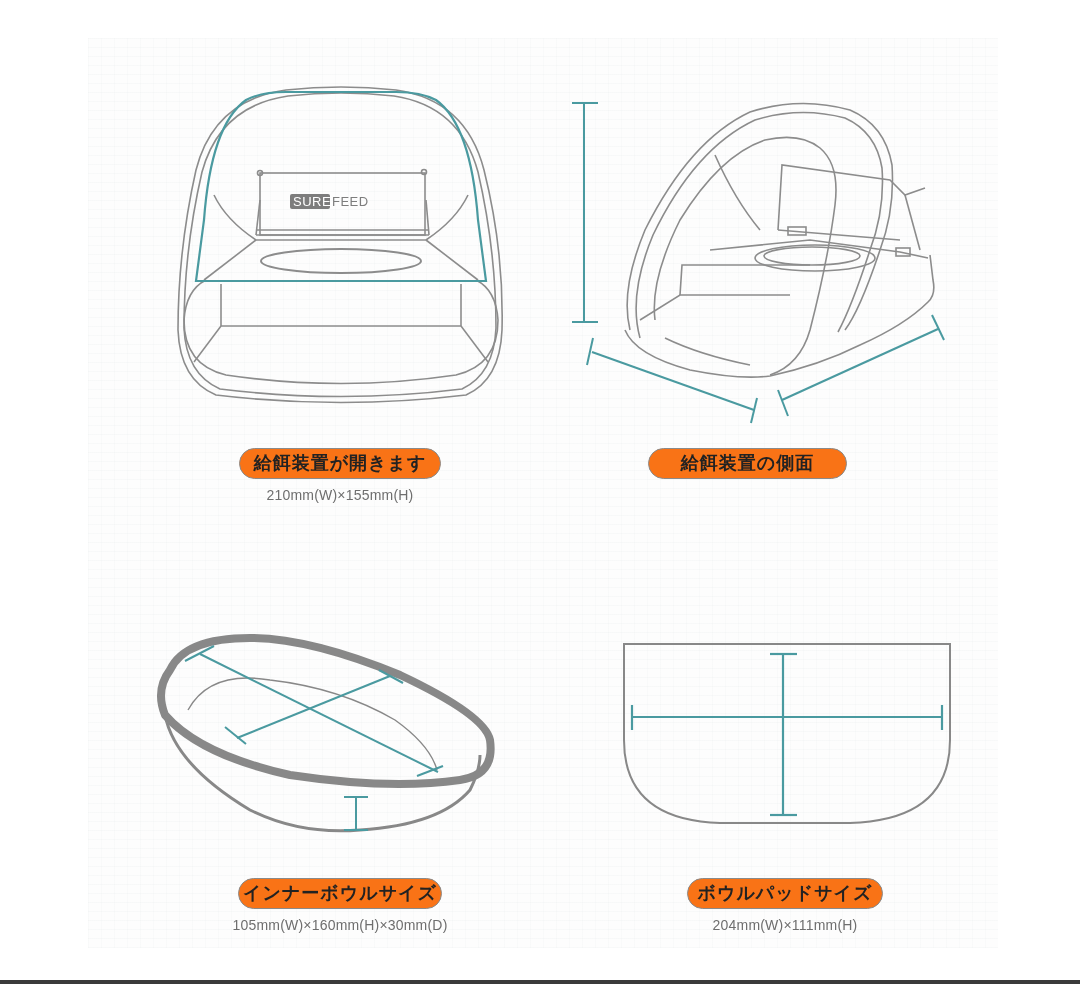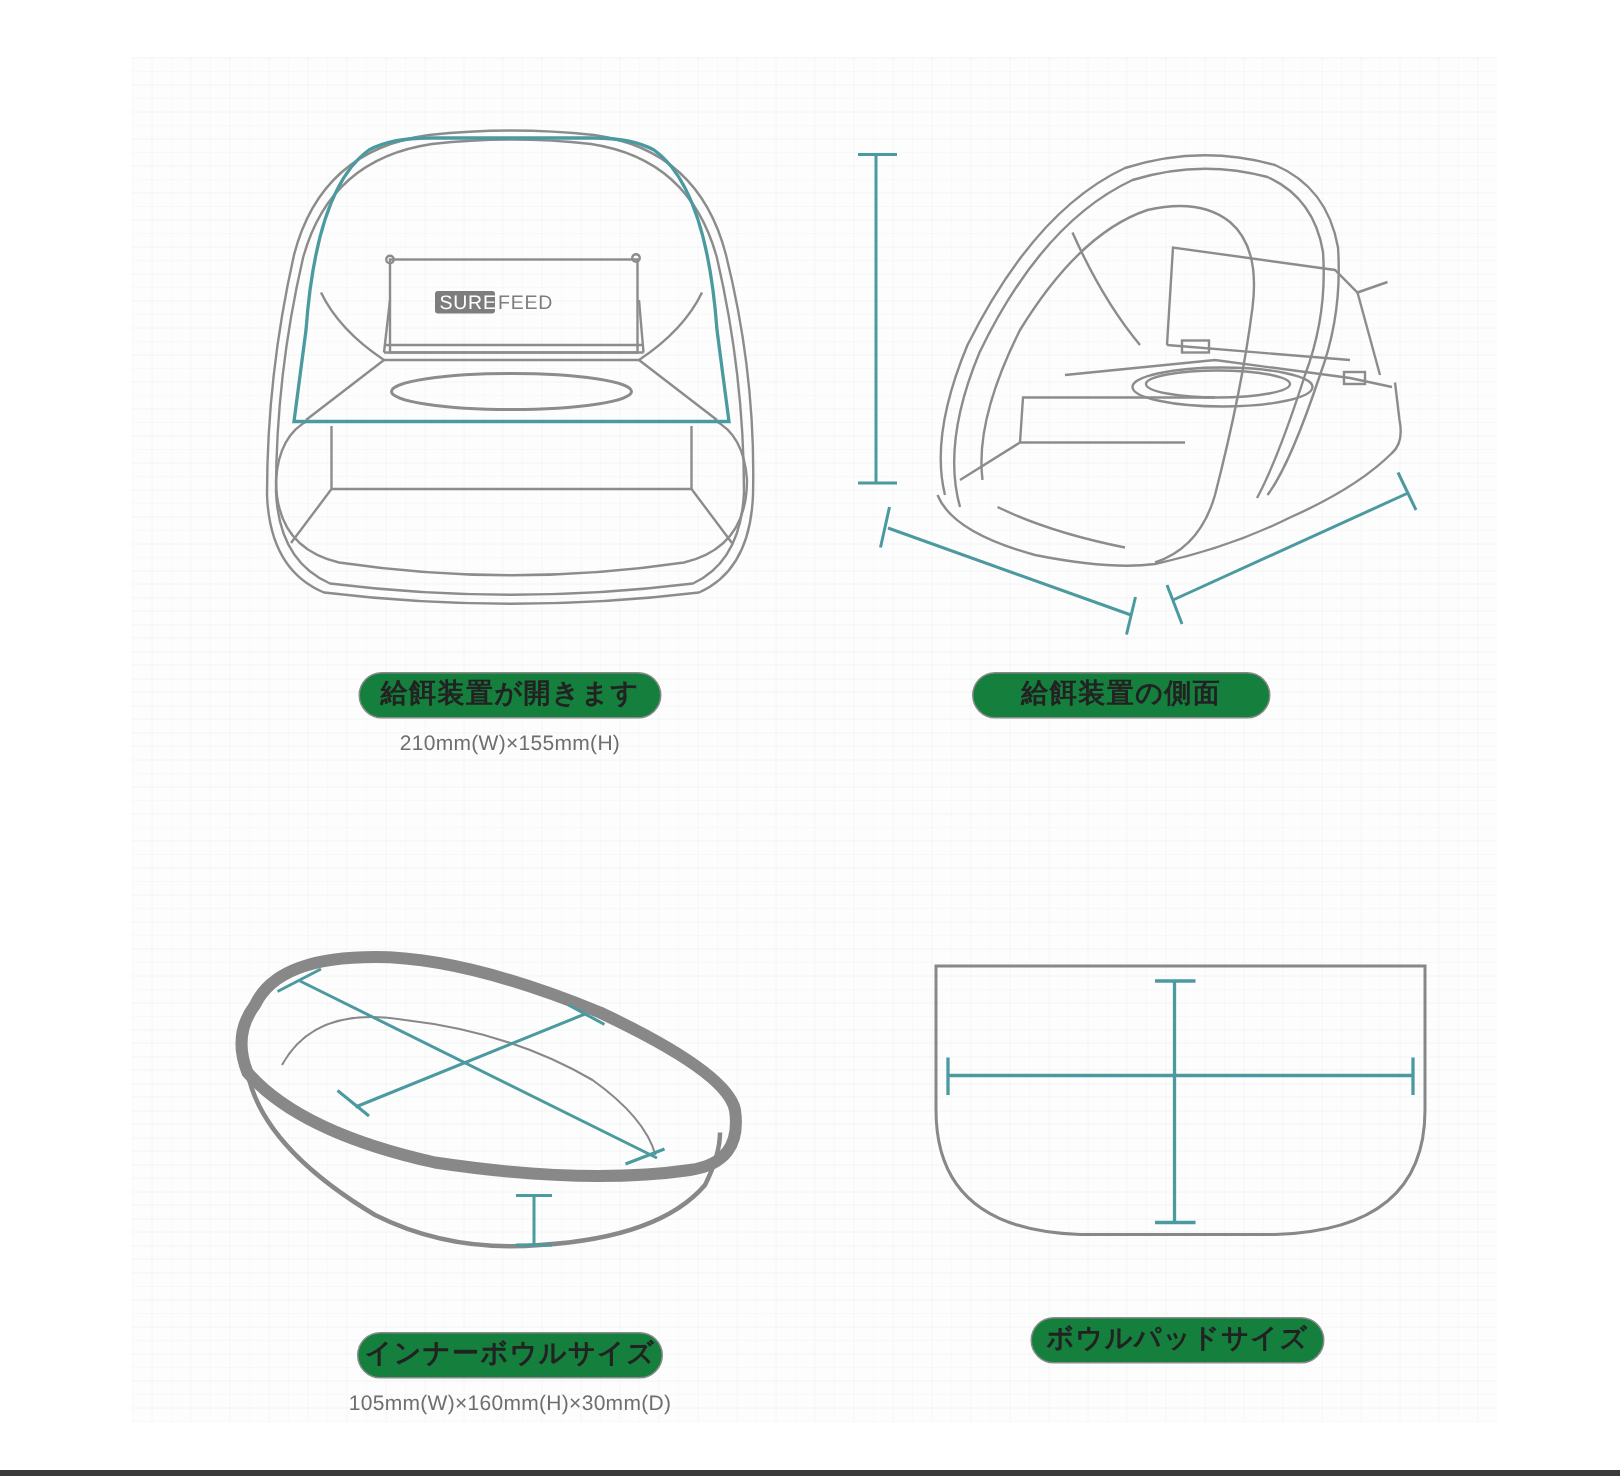--- a/index.html
+++ b/index.html
@@ -20,21 +20,21 @@
   .caption {
     position: absolute; text-align: center;
   }
   .pill {
     display: inline-block;
     border: 1.5px solid #8a8a8a;
     border-radius: 16px;
     padding: 2px 14px 3px;
     font-size: 18px; font-weight: bold; color: #222;
     letter-spacing: 1px;
-    background: #15803d;
+    background: #f97316;
     line-height: 24px;
   }
   .dims {
     display: block; margin-top: 8px;
     font-family: "Liberation Sans", sans-serif;
     font-size: 14px; color: #6e6e6e; letter-spacing: 0.2px;
     white-space: nowrap;
   }
   .bottom-bar {
     position: absolute; left: 0; top: 980px; width: 1080px; height: 4px; background: #3a3a3a;
@@ -151,34 +151,35 @@
       <line x1="97" y1="108" x2="250" y2="46"></line>
       <line x1="85" y1="97" x2="106" y2="114"></line>
       <line x1="239" y1="40" x2="263" y2="53"></line>
       <line x1="216" y1="167" x2="216" y2="200"></line>
       <line x1="204" y1="167" x2="228" y2="167"></line>
       <line x1="204" y1="200" x2="228" y2="200"></line>
     </g>
   </svg>
 </div>
 <div class="caption" style="left:130px;top:878px;width:420px;">
-  <span class="pill" style="padding-left:4px;padding-right:4px;margin-top:10px;">インナーボウルサイズ</span>
+  <span class="pill" style="padding-left:4px;padding-right:4px;">インナーボウルサイズ</span>
   <span class="dims">105mm(W)×160mm(H)×30mm(D)</span>
 </div>
 
 <div class="panel" style="left:610px;top:630px;width:350px;height:210px;">
   <svg width="350" height="210" viewBox="0 0 350 210">
     <path d="M14,14 L340,14 L340,110 Q340,190 240,193 L110,193 Q14,190 14,110 Z" fill="none" stroke="#888888" stroke-width="2"></path>
     <g stroke="#4a9aa0" stroke-width="2.2" fill="none">
       <line x1="22" y1="87" x2="332" y2="87"></line>
       <line x1="22" y1="75" x2="22" y2="100"></line>
       <line x1="332" y1="75" x2="332" y2="100"></line>
       <line x1="173" y1="24" x2="173" y2="185"></line>
       <line x1="160" y1="24" x2="187" y2="24"></line>
       <line x1="160" y1="185" x2="187" y2="185"></line>
     </g>
   </svg>
 </div>
 <div class="caption" style="left:610px;top:878px;width:350px;">
-  <span class="pill" style="padding-left:10px;padding-right:10px;">ボウルパッドサイズ</span>
+  <span class="pill" style="padding-left:10px;padding-right:10px;font-family:Liberation Serif, serif;">ボウルパッドサイズ</span>
+  <span class="dims">204mm(W)×111mm(H)</span>
 </div>
 
 <div class="bottom-bar"></div>
 
 </body></html>

